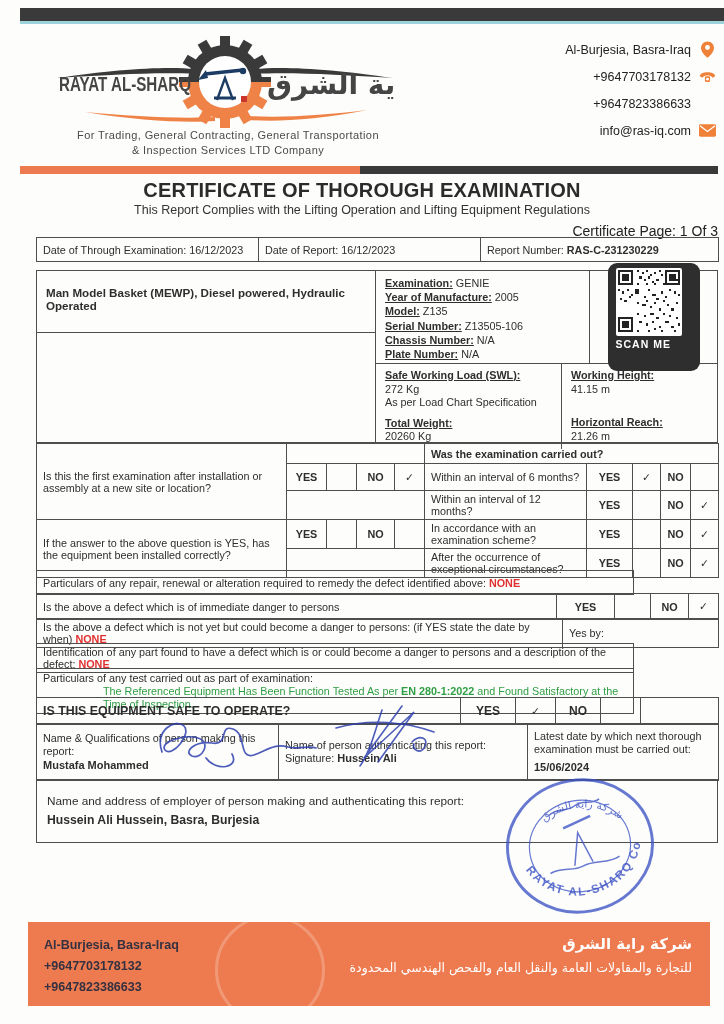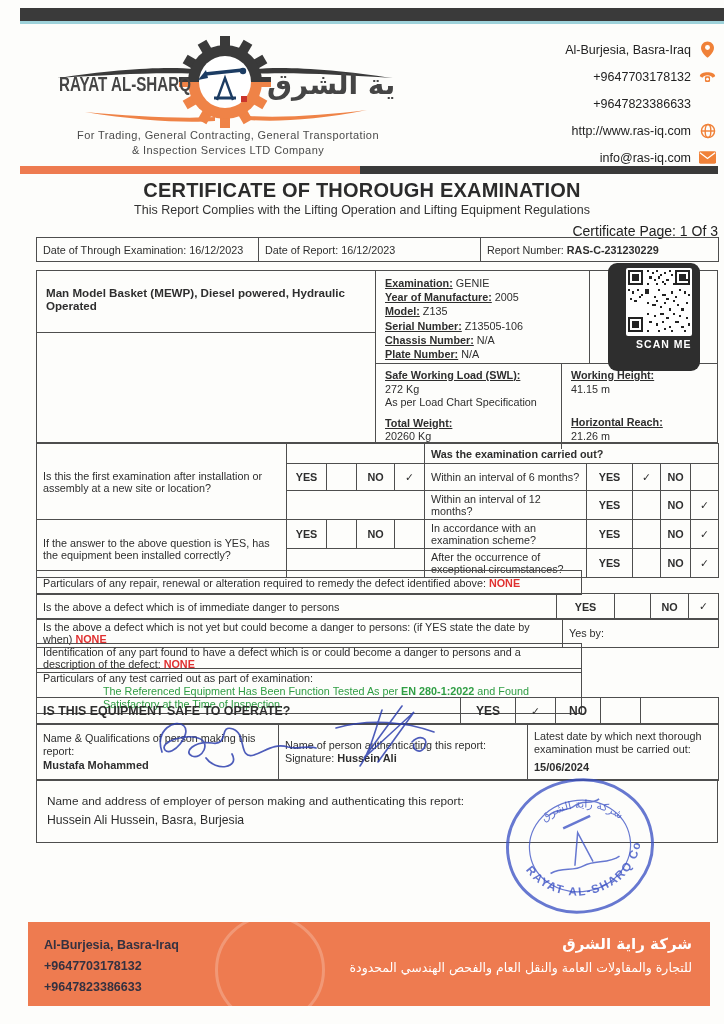--- a/index.html
+++ b/index.html
@@ -18,21 +18,21 @@
 
   
   .divider{left:20px;top:166px;width:698px;height:8px;display:flex}
   .divider .o{width:340px;background:#ee7b50}
   .divider .d{flex:1;background:#3a3a3a}
 
   .title{left:0;top:179px;width:724px;text-align:center;font-size:20px;font-weight:bold;color:#2b2b2b;letter-spacing:.2px}
   .subtitle{left:0;top:203px;width:724px;text-align:center;font-size:12.5px;color:#333}
   .pageinfo{left:0;top:223px;width:718px;text-align:right;font-size:14px;color:#222}
 
-  table.tbl{position:absolute;border-collapse:collapse;table-layout:fixed;width:546px}
+  table.tbl{position:absolute;border-collapse:collapse;table-layout:fixed;width:598px}
   table.tbl td{border:1px solid #4e4e4e;font-size:10.8px;padding:2px 6px;vertical-align:middle;color:#2e2e2e}
   .b{font-weight:bold}
   .u{text-decoration:underline}
   .red{color:#e03030;font-weight:bold}
   .green{color:#2f9e44}
   .yn{font-weight:bold;text-align:center;font-size:11px}
   .ck{text-align:center;font-size:12px;color:#3a3a3a}
   tr.r1{height:20px} tr.rr{height:27px}
   td.qcell{padding:2px 8px;font-size:10.6px}
   td.hd{font-weight:bold;font-size:11.5px;padding-left:8px}
@@ -45,28 +45,28 @@
   .eq-emp{flex:1;padding:6px 9px;line-height:15px}
   .eq-right{flex:1;display:flex;flex-direction:column}
   .eq-mfr-row{height:93px;border-bottom:1px solid #4e4e4e;display:flex}
   .eq-mfr{flex:1;border-right:1px solid #4e4e4e;padding:5px 9px;line-height:14.2px;white-space:nowrap}
   .eq-qr{width:127px;display:flex;align-items:center;justify-content:center}
   .eq-bottom{flex:1;display:flex}
   .eq-swl{width:186px;border-right:1px solid #4e4e4e;padding:5px 9px;line-height:13.5px}
   .eq-wh{flex:1;padding:5px 9px;line-height:13.5px}
   .val-strong{font-weight:bold;font-size:11.6px}
 
-  .qrbox{width:92px;height:108px;background:#2e2e2e;border-radius:9px;padding:5px 8px 3px 8px;display:flex;flex-direction:column;align-items:flex-end}
+  .qrbox{width:92px;height:108px;background:#2e2e2e;border-radius:9px;padding:5px 8px 3px 8px;display:flex;flex-direction:column;align-items:flex-start}
   .qrbox .px{background:#fff;border-radius:2px;padding:2px}
   .qrlabel{color:#fff;font-size:10.5px;font-weight:bold;letter-spacing:1px;margin-top:2px}
 
   .sig-table td{vertical-align:top;font-size:10.4px;line-height:13.5px;padding:4px 8px}
   .empbox{left:36px;top:779px;width:682px;height:64px;border:1px solid #4e4e4e;padding:14px 10px 0 10px}
   .empbox .l1{font-size:11.8px}
-  .empbox .l2{font-size:12.2px;font-weight:normal;margin-top:5px}
+  .empbox .l2{font-size:12.2px;font-weight:bold;margin-top:5px}
 
   
   .footer{left:28px;top:922px;width:682px;height:84px;background:#ee7b50;display:flex;justify-content:space-between;padding:13px 18px 0 16px}
   .f-left{font-size:12.5px;font-weight:bold;color:#343140;line-height:21px}
   .f-right{text-align:right;color:#fff;direction:rtl;font-family:"DejaVu Sans","Liberation Sans",sans-serif}
   .f-right .a1{font-size:15px;font-weight:bold}
   .f-right .a2{font-size:12.5px;margin-top:7px}
   .f-wm{left:215px;top:915px;width:110px;height:110px;border:3px solid rgba(255,255,255,.22);border-radius:50%}
 
   .sigsvg,.stampsvg{position:absolute;pointer-events:none}
@@ -162,30 +162,20 @@
       <span class="ic">
         <svg width="17" height="14" viewBox="0 0 20 16">
             <path d="M1,7 C1,1 19,1 19,7 L16,9 C14,5 6,5 4,9 Z" fill="#f08138"></path>
             <rect x="7" y="7" width="6" height="7" rx="1.5" fill="#f08138"></rect>
             <circle cx="10" cy="10.5" r="1.6" fill="#fff"></circle>
           </svg>
       </span>
     </div>
     <div class="c-row noicon">
       <span>+9647823386633</span>
-    </div>
-    <div class="c-row">
-      <span>http://www.ras-iq.com</span>
-      <span class="ic">
-        <svg width="16" height="16" viewBox="0 0 18 18" fill="none" stroke="#f08138" stroke-width="1.6">
-            <circle cx="9" cy="9" r="7.4"></circle>
-            <ellipse cx="9" cy="9" rx="3.2" ry="7.4"></ellipse>
-            <path d="M1.6,9 L16.4,9"></path>
-          </svg>
-      </span>
     </div>
     <div class="c-row">
       <span>info@ras-iq.com</span>
       <span class="ic">
         <svg width="17" height="13" viewBox="0 0 18 13">
             <rect width="18" height="13" rx="1.5" fill="#f08138"></rect>
             <path d="M1,1.5 L9,7.5 L17,1.5" stroke="#fff" stroke-width="1.4" fill="none"></path>
           </svg>
       </span>
     </div>

